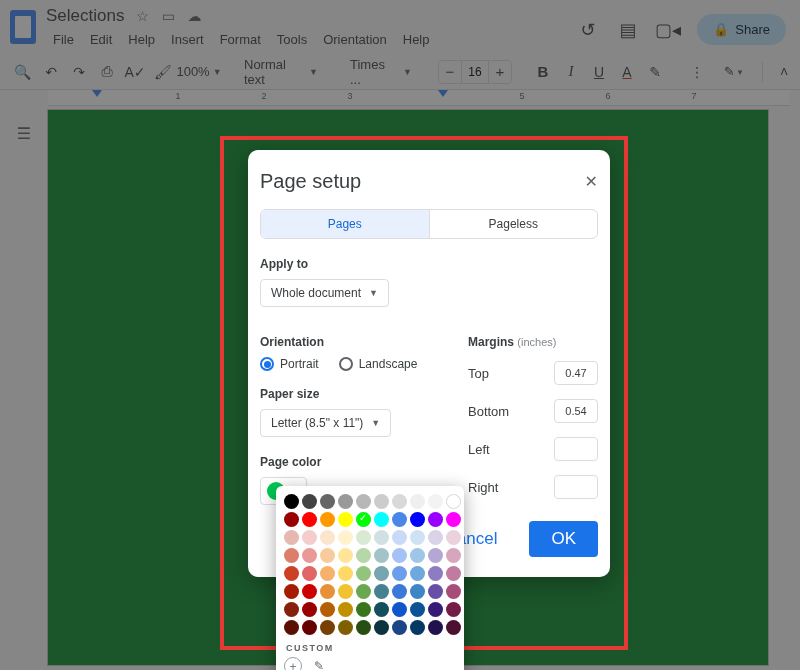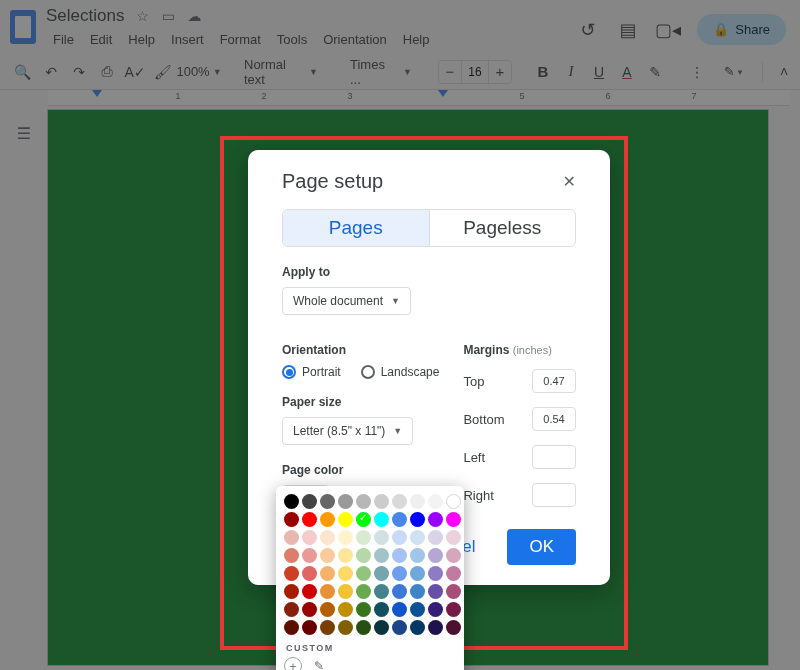--- a/index.html
+++ b/index.html
@@ -46,26 +46,26 @@
   .outline-col { width: 48px; padding-top: 14px; display: flex; justify-content: center; }
   .outline-btn { width: 26px; height: 26px; color: #5f6368; display: flex; align-items: center; justify-content: center; }
   .page-wrap { flex: 1; padding: 4px 14px 0 0; }
   .page { width: 720px; height: 555px; background: #0a8f2c; box-shadow: 0 0 0 1px #c6c6c6; }
 
   
   .dim { position: absolute; inset: 0; background: rgba(40,40,40,0.55); }
   .highlight-box { position: absolute; left: 220px; top: 136px; width: 408px; height: 514px; border: 4px solid #e53935; z-index: 3; pointer-events: none; }
 
   
-  .dialog { position: absolute; left: 248px; top: 150px; width: 362px; background: #fff; border-radius: 10px; box-shadow: 0 6px 24px rgba(0,0,0,0.3); z-index: 4; padding: 20px 34px; }
+  .dialog { position: absolute; left: 248px; top: 150px; width: 362px; background: #fff; border-radius: 10px; box-shadow: 0 6px 24px rgba(0,0,0,0.3); z-index: 4; padding: 20px 12px; }
   .dialog-header { display: flex; justify-content: space-between; align-items: center; margin-bottom: 16px; }
   .dialog-title { font-size: 20px; color: #3c4043; }
   .close-x { font-size: 16px; color: #5f6368; }
   .tabs { display: flex; border: 1px solid #dadce0; border-radius: 6px; overflow: hidden; margin-bottom: 18px; }
-  .tab { flex: 1; text-align: center; padding: 7px 0; font-size: 19px; color: #3c4043; }
+  .tab { flex: 1; text-align: center; padding: 7px 0; font-size: 12px; color: #3c4043; }
   .tab.active { background: #e8f0fe; color: #1967d2; font-weight: 500; }
   .tab + .tab { border-left: 1px solid #dadce0; }
   .section-label { font-size: 12px; font-weight: 600; color: #3c4043; margin-bottom: 8px; }
   .select-box { display: inline-flex; align-items: center; border: 1px solid #dadce0; border-radius: 4px; padding: 6px 10px; font-size: 12px; color: #3c4043; gap: 8px; }
   .two-col { display: flex; gap: 24px; margin-top: 28px; }
   .col-left { flex: 1; }
   .col-right { width: 130px; }
   .radio-row { display: flex; gap: 20px; font-size: 12px; color: #3c4043; margin-bottom: 16px; }
   .radio { display: flex; align-items: center; gap: 6px; }
   .radio-dot { width: 14px; height: 14px; border-radius: 50%; border: 2px solid #5f6368; display: flex; align-items: center; justify-content: center; }

